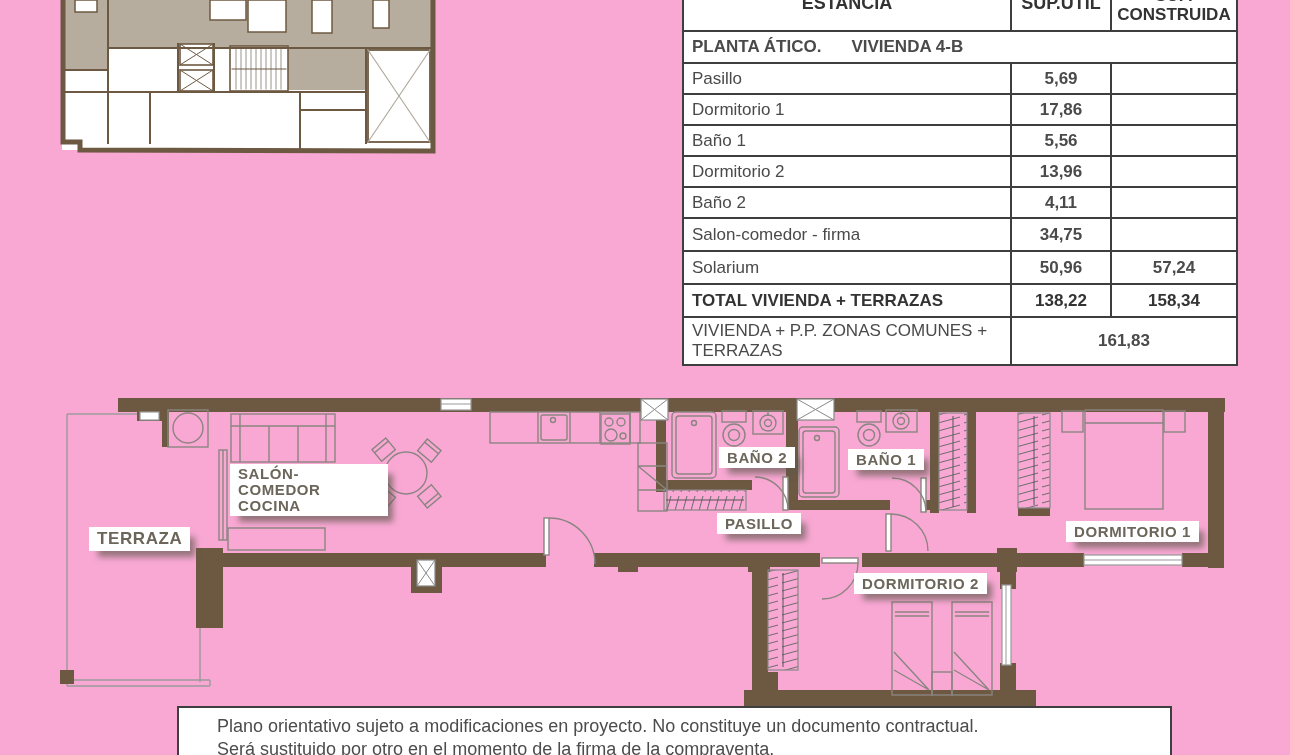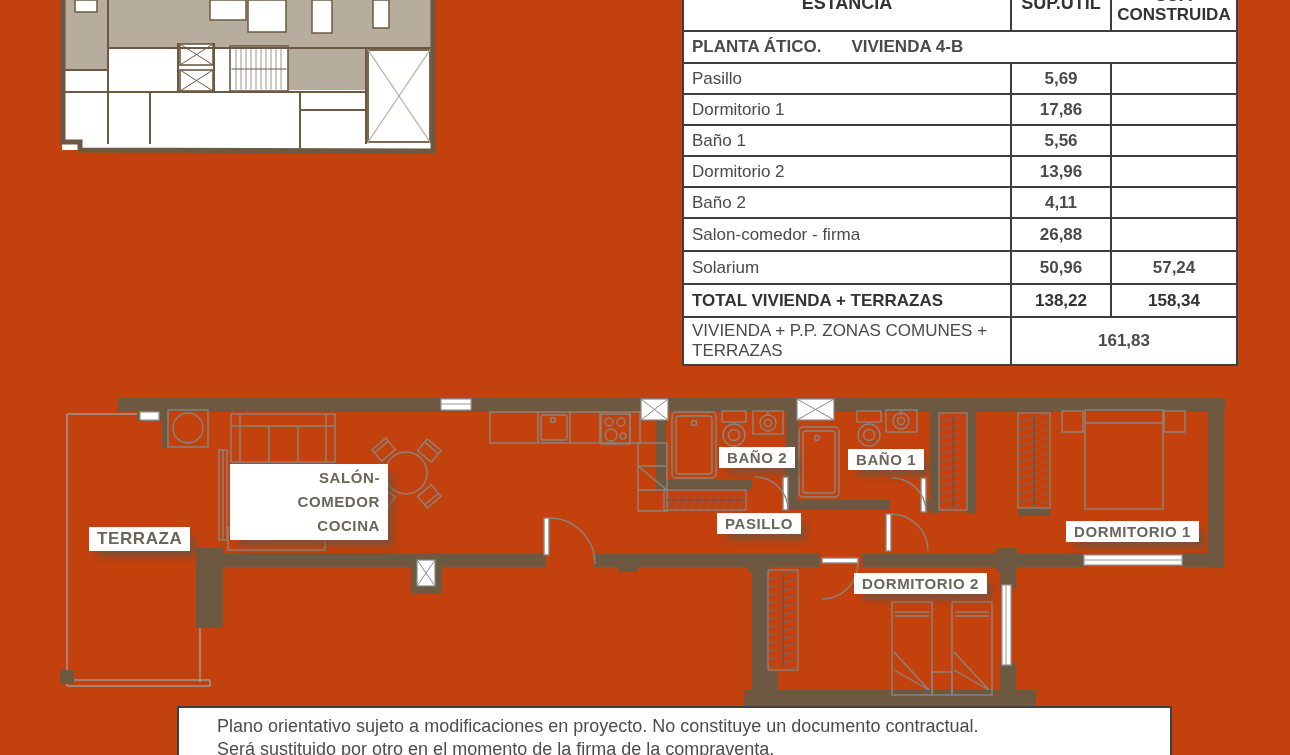--- a/index.html
+++ b/index.html
@@ -1,16 +1,16 @@
 <!DOCTYPE html>
 <html><head>
 <meta charset="utf-8">
 <style>
   html,body{margin:0;padding:0;background:#e8e8e8;}
-  .page{position:relative;width:1290px;height:755px;background:#c2410c;overflow:hidden;
+  .page{position:relative;width:1290px;height:755px;background:#f9a8d4;overflow:hidden;
         font-family:"Liberation Sans", sans-serif;}
   svg{position:absolute;overflow:visible;}
   
   .areas{position:absolute;left:682px;top:-2px;width:554px;border-collapse:collapse;
          table-layout:fixed;background:#fff;}
   .areas td{border:2px solid #3e3e3e;padding:0;color:#4a4a4a;font-size:17px;vertical-align:middle;}
   .areas td.nm{text-align:left;padding:1px 2px 1px 8px;}
   .areas td.num{text-align:center;font-weight:bold;}
   .areas tr.bold td{font-weight:bold;color:#333;}
   .areas td.hdr-cell{position:relative;overflow:hidden;height:30px;}
@@ -19,21 +19,21 @@
   .hdr-inner.two{top:-14px;line-height:19px;font-size:17px;}
   .hdr-inner.two span{display:block;}
   .title-cell{font-weight:bold;color:#333;margin-top:36px;}
   .title-cell .gap{display:inline-block;width:30px;}
   .merged-total{font-weight:bold;color:#333;text-align:center;}
   
   .rlabel{position:absolute;background:#ffffff;color:#6b655a;font-weight:bold;
           font-size:15px;letter-spacing:.6px;padding:2px 8px;white-space:nowrap;
           box-shadow:7px 8px 6px -2px rgba(95,88,76,.65);z-index:5;}
   .rlabel.big{font-size:17px;}
-  .rlabel.center{text-align:right;white-space:normal;line-height:24px;}
+  .rlabel.center{text-align:left;white-space:normal;line-height:16px;}
   .rlabel .ln{display:block;}
   
   .disclaimer{position:absolute;left:177px;top:706px;width:991px;height:80px;
               border:2px solid #3f3f3f;z-index:1;background:#fff;}
   .disclaimer .txt{padding:7px 10px 0 38px;font-size:18px;line-height:23px;color:#4c4c4c;}
   .disclaimer .txt span{display:block;}
 </style>
 </head>
 <body>
 
@@ -130,21 +130,21 @@
       <td class="num">13,96</td>
       <td class="num"></td>
     </tr>
     <tr>
       <td class="nm" style="height:27px">Baño 2</td>
       <td class="num">4,11</td>
       <td class="num"></td>
     </tr>
     <tr>
       <td class="nm" style="height:29px">Salon-comedor - firma</td>
-      <td class="num">26,88</td>
+      <td class="num">34,75</td>
       <td class="num"></td>
     </tr>
     <tr>
       <td class="nm" style="height:29px">Solarium</td>
       <td class="num">50,96</td>
       <td class="num">57,24</td>
     </tr>
     <tr class="bold">
       <td class="nm" style="height:29px">TOTAL VIVIENDA + TERRAZAS</td>
       <td class="num">138,22</td>

